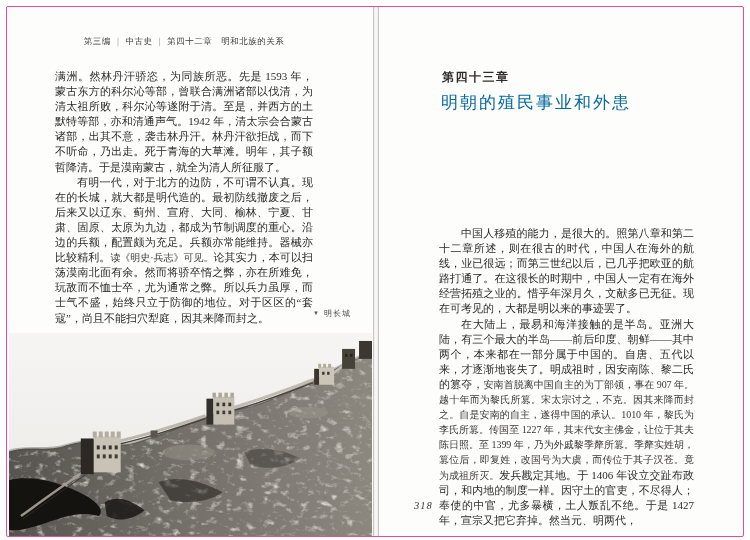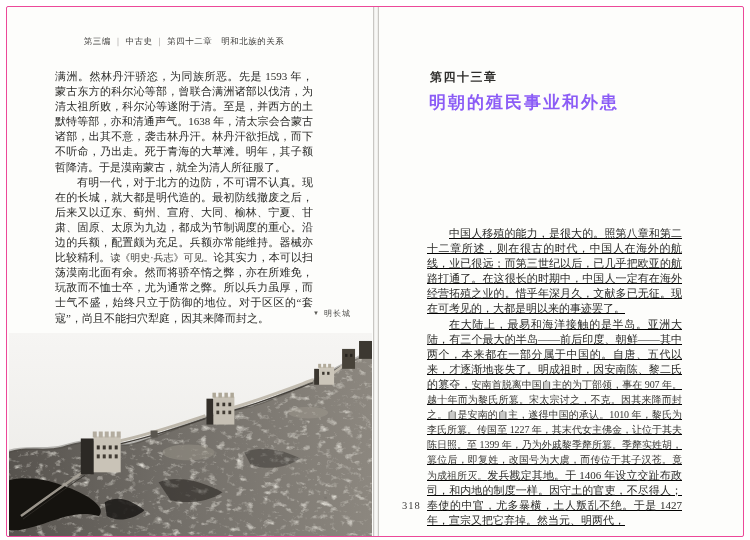--- a/index.html
+++ b/index.html
@@ -7,34 +7,34 @@
     width:750px;height:540px;background:#ffffff;position:relative;
     font-family:"Liberation Serif","DejaVu Serif",serif;
     -webkit-font-smoothing:antialiased;
   }
   .spread{
     position:absolute;left:6px;top:6px;width:736px;height:529px;
     border:1px solid #ec4899;border-radius:2px;background:#fdfdfb;
   }
   .page{position:absolute;top:0;bottom:0;}
   .page.left{left:0;width:366px;}
-  .page.right{left:360px;width:329px;}
+  .page.right{left:372px;width:329px;}
   .spine{
     position:absolute;left:366px;top:0;bottom:0;width:4px;
     border-left:1px solid #c9c7c3;border-right:1px solid #c9c7c3;
     background:linear-gradient(90deg,#e9e8e5,#fdfdfb 50%,#e9e8e5);
   }
   .running-header{
     position:absolute;left:48px;top:29px;width:258px;text-align:center;
     font-size:8.5px;color:#3d3c3a;letter-spacing:.5px;white-space:nowrap;
   }
   .running-header .sep{color:#9a9894;margin:0 3px;}
   .textcol{position:absolute;}
   .page.left .textcol{left:48px;top:62px;width:258px;}
-  .page.right .textcol{left:60px;top:219px;width:255px;text-decoration:underline;}
+  .page.right .textcol{left:60px;top:219px;width:255px;}
   .para{
     margin:0;text-align:justify;text-justify:inter-ideograph;
     font-size:11px;line-height:15.1px;color:#2a2a28;word-break:break-all;
   }
   .para.indent{text-indent:2em;}
   .note{font-size:10px;color:#383734;letter-spacing:-.1px;}
   .caption{
     position:absolute;right:22px;top:301px;font-size:8px;color:#4c4b48;
     letter-spacing:1px;white-space:nowrap;
   }
@@ -42,40 +42,40 @@
   .photo{
     position:absolute;left:2px;top:326px;width:363px;height:203px;overflow:hidden;
     background:#ecebe8;
   }
   .photo svg{display:block;width:100%;height:100%;}
   .chap-num{
     position:absolute;left:63px;top:62px;font-size:12px;font-weight:bold;
     color:#2e2d2b;letter-spacing:1.5px;
   }
   .chap-title{
-    position:absolute;left:62px;top:84px;margin:0;font-size:17px;font-weight:bold;
-    color:#8b5cf6;letter-spacing:2px;
+    position:absolute;left:62px;top:84px;margin:0;font-size:17px;font-weight:normal;
+    color:#0369a1;letter-spacing:2px;
   }
   .folio{
-    position:absolute;left:35px;top:493px;font-size:10.5px;
+    position:absolute;left:35px;top:493px;font-size:10.5px;font-style:italic;
     color:#3c3b39;letter-spacing:1px;
   }
 </style>
 </head>
 <body>
 
 <div class="spread">
 
   <div class="page left">
     <div class="running-header">
       <span>第三编</span><span class="sep">｜</span><span>中古史</span><span class="sep">｜</span><span>第四十二章　明和北族的关系</span>
     </div>
 
     <div class="textcol">
-        <p class="para"><span class="seg">满洲。然林丹汗骄恣，为同族所恶。先是 1593 年，蒙古东方的科尔沁等部，曾联合满洲诸部以伐清，为清太祖所败，科尔沁等遂附于清。至是，并西方的土默特等部，亦和清通声气。1638 年，清太宗会合蒙古诸部，出其不意，袭击林丹汗。林丹汗欲拒战，而下不听命，乃出走。死于青海的大草滩。明年，其子额哲降清。于是漠南蒙古，就全为清人所征服了。</span></p>
+        <p class="para"><span class="seg">满洲。然林丹汗骄恣，为同族所恶。先是 1593 年，蒙古东方的科尔沁等部，曾联合满洲诸部以伐清，为清太祖所败，科尔沁等遂附于清。至是，并西方的土默特等部，亦和清通声气。1942 年，清太宗会合蒙古诸部，出其不意，袭击林丹汗。林丹汗欲拒战，而下不听命，乃出走。死于青海的大草滩。明年，其子额哲降清。于是漠南蒙古，就全为清人所征服了。</span></p>
         <p class="para indent"><span class="seg">有明一代，对于北方的边防，不可谓不认真。现在的长城，就大都是明代造的。最初防线撤废之后，后来又以辽东、蓟州、宣府、大同、榆林、宁夏、甘肃、固原、太原为九边，都成为节制调度的重心。沿边的兵额，配置颇为充足。兵额亦常能维持。器械亦比较精利。</span><span class="note">读《明史·兵志》可见。</span><span class="seg">论其实力，本可以扫荡漠南北面有余。然而将骄卒惰之弊，亦在所难免，玩敌而不恤士卒，尤为通常之弊。所以兵力虽厚，而士气不盛，始终只立于防御的地位。对于区区的“套寇”，尚且不能扫穴犁庭，因其来降而封之。</span></p>
       </div>
 
     <div class="caption">
       <span class="tri">▼</span><span>明长城</span>
     </div>
 
     <div class="photo">
       <svg viewBox="0 0 364 204" preserveAspectRatio="none">
         <defs>

